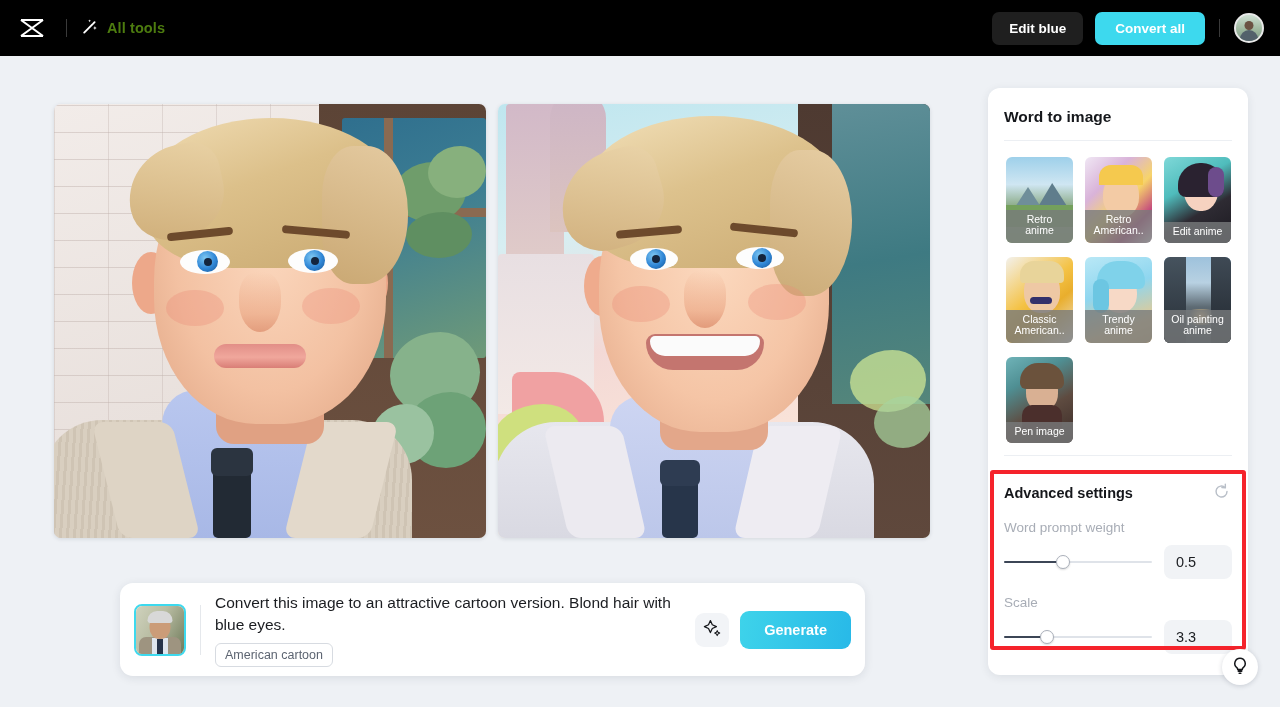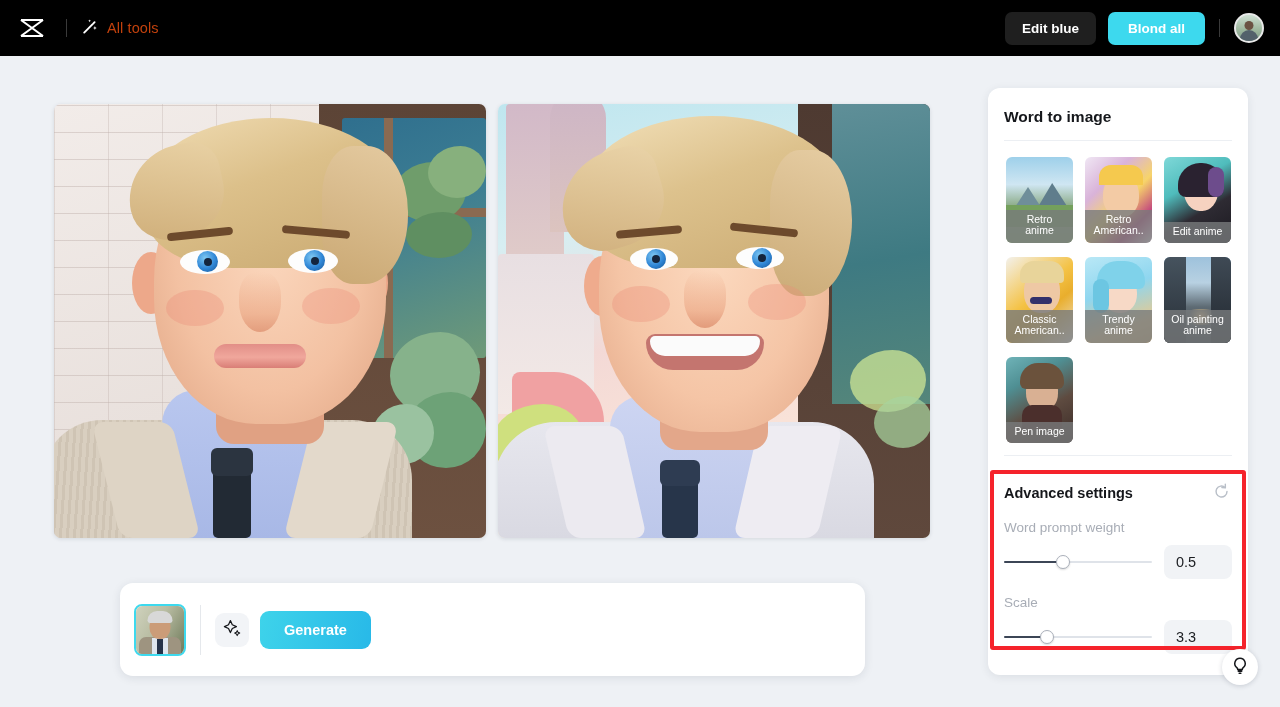--- a/index.html
+++ b/index.html
@@ -12,21 +12,21 @@
   .app { position: relative; width: 1280px; height: 707px; background: #eef1f5; }
 
   
   .header {
     position: absolute; top: 0; left: 0; width: 1280px; height: 56px;
     background: #000000; display: flex; align-items: center;
   }
   .logo-wrap { margin-left: 16px; width: 32px; height: 32px; display: flex; align-items: center; justify-content: center; }
   .hdr-div { width: 1px; height: 18px; background: #3a3a3a; margin: 0 14px 0 18px; }
   .alltools { display: flex; align-items: center; gap: 9px; cursor: pointer; }
-  .alltools .lbl { color: #c2410c; font-size: 14.5px; font-weight: 400; letter-spacing: .1px; }
+  .alltools .lbl { color: #4d7c0f; font-size: 14.5px; font-weight: 700; letter-spacing: .1px; }
   .hdr-right { margin-left: auto; display: flex; align-items: center; gap: 12px; padding-right: 16px; }
   .btn-edit-more {
     background: #1f1f1f; color: #ffffff; font-size: 13.5px; font-weight: 700;
     border: none; border-radius: 7px; padding: 9px 17px; cursor: pointer;
     font-family: "Liberation Sans", sans-serif;
   }
   .btn-export {
     background: #3dd9ee; color: #ffffff; font-size: 13.5px; font-weight: 700;
     border: none; border-radius: 7px; padding: 9px 20px; cursor: pointer;
     font-family: "Liberation Sans", sans-serif;
@@ -200,21 +200,21 @@
           <path d="M12.2 5.6 L13.6 4.2" stroke="#ffffff" stroke-width="1.9" stroke-linecap="round"></path>
           <path d="M13.9 8.1 l.55 1.35 1.35.55 -1.35.55 -.55 1.35 -.55-1.35 -1.35-.55 1.35-.55z" fill="#ffffff"></path>
           <path d="M8.6 1.4 l.42 1.05 1.05.42 -1.05.42 -.42 1.05 -.42-1.05 -1.05-.42 1.05-.42z" fill="#ffffff"></path>
         </svg>
       </span>
       <span class="lbl">All tools</span>
     </div>
 
     <div class="hdr-right">
       <button class="btn-edit-more">Edit blue</button>
-      <button class="btn-export">Blond all</button>
+      <button class="btn-export">Convert all</button>
       <div class="hdr-div2"></div>
       <div class="avatar">
         <div class="av-sky"></div>
         <div class="av-body"></div>
         <div class="av-head"></div>
       </div>
     </div>
   </div>
 
   <div class="canvas">
@@ -335,20 +335,24 @@
     <div class="prompt-bar" style="left:0;top:527px;margin-left:120px;">
       <div class="thumb">
         <div class="th-bg"></div>
         <div class="th-suit"></div>
         <div class="th-shirt"></div>
         <div class="th-tie"></div>
         <div class="th-face"></div>
         <div class="th-hair"></div>
       </div>
       <div class="prompt-sep"></div>
+      <div class="prompt-text-col">
+        <div class="prompt-text">Convert this image to an attractive cartoon version. Blond hair with blue eyes.</div>
+        <span class="style-tag">American cartoon</span>
+      </div>
       <div class="prompt-actions">
         <button class="magic-btn">
           <span>
             <svg width="19" height="19" viewBox="0 0 19 19" fill="none">
               <path d="M7.4 1.6 L9.3 5.7 L13.4 7.6 L9.3 9.5 L7.4 13.6 L5.5 9.5 L1.4 7.6 L5.5 5.7 Z" stroke="#15171b" stroke-width="1.25" fill="none" stroke-linejoin="round"></path>
               <path d="M14.2 11.6 L15.0 13.3 L16.7 14.1 L15.0 14.9 L14.2 16.6 L13.4 14.9 L11.7 14.1 L13.4 13.3 Z" stroke="#15171b" stroke-width="1.05" fill="none" stroke-linejoin="round"></path>
             </svg>
           </span>
         </button>
         <button class="btn-generate">Generate</button>

